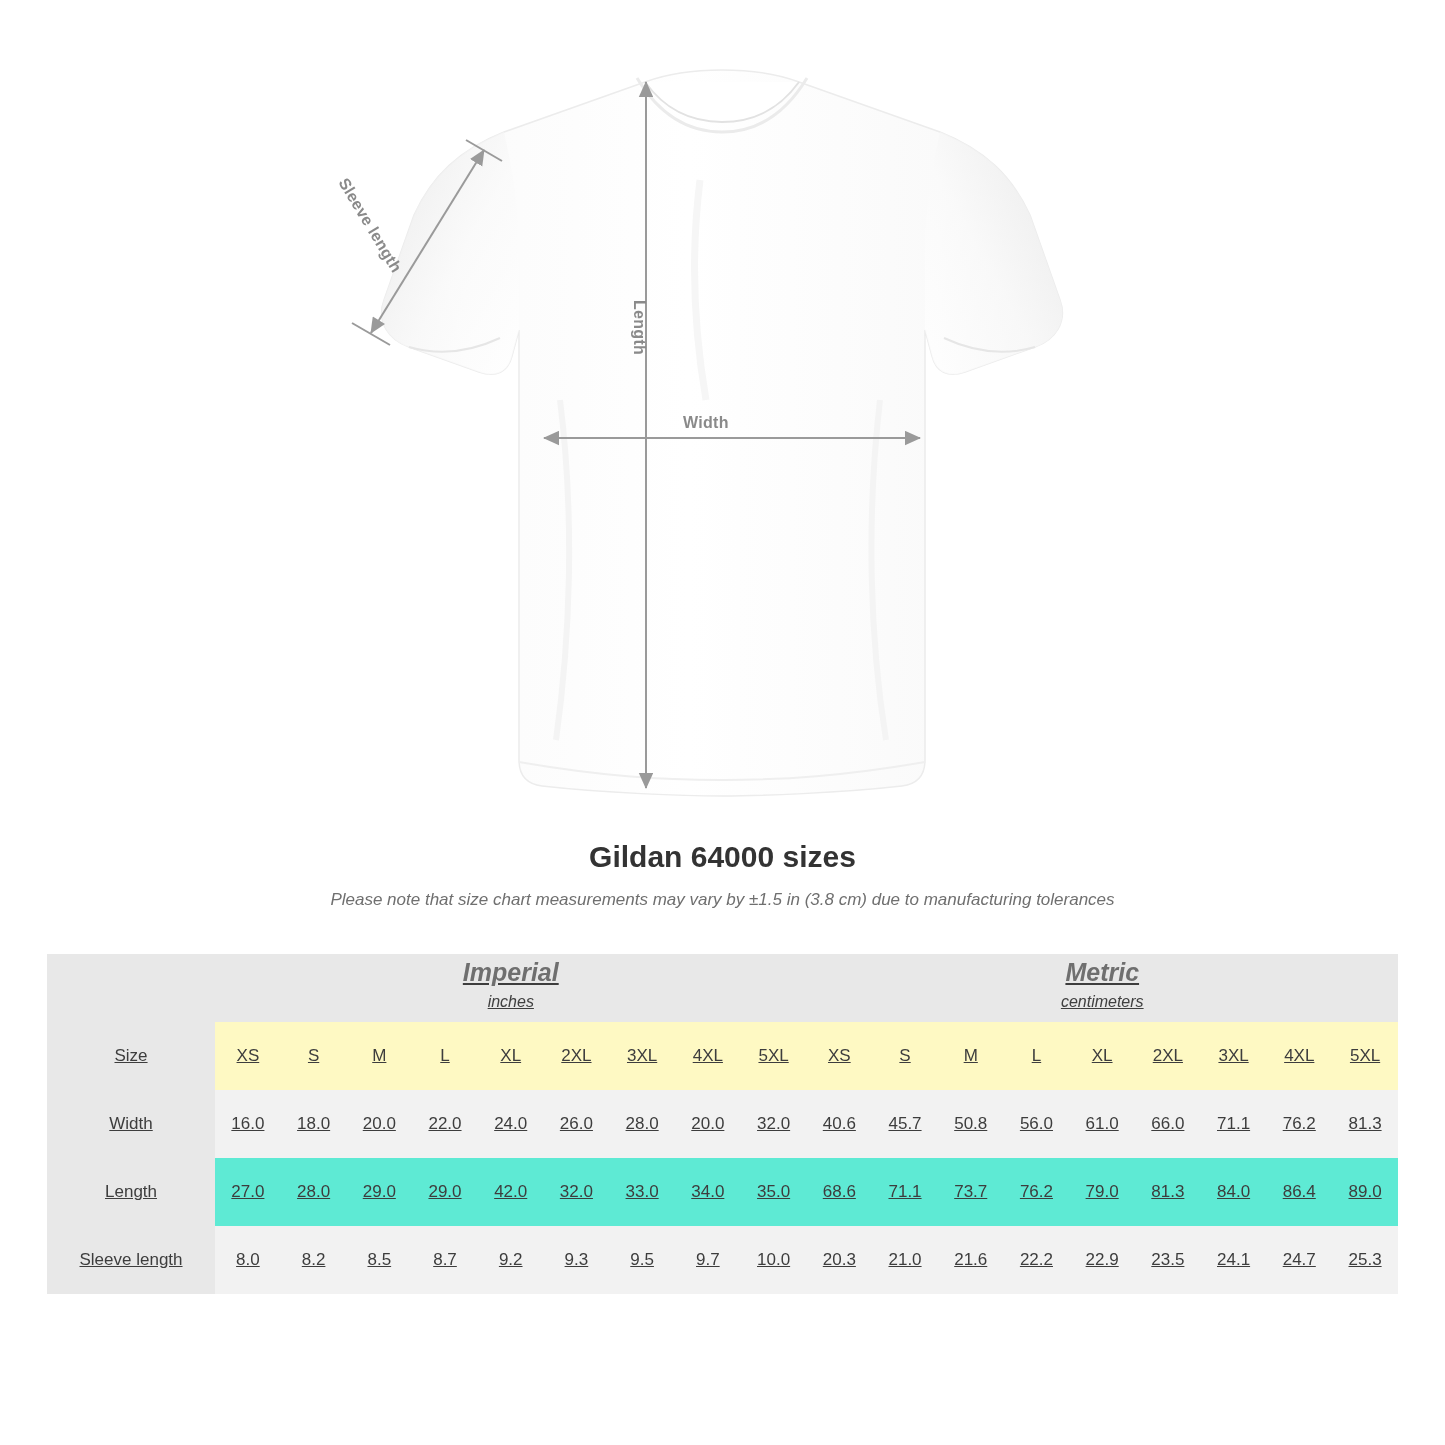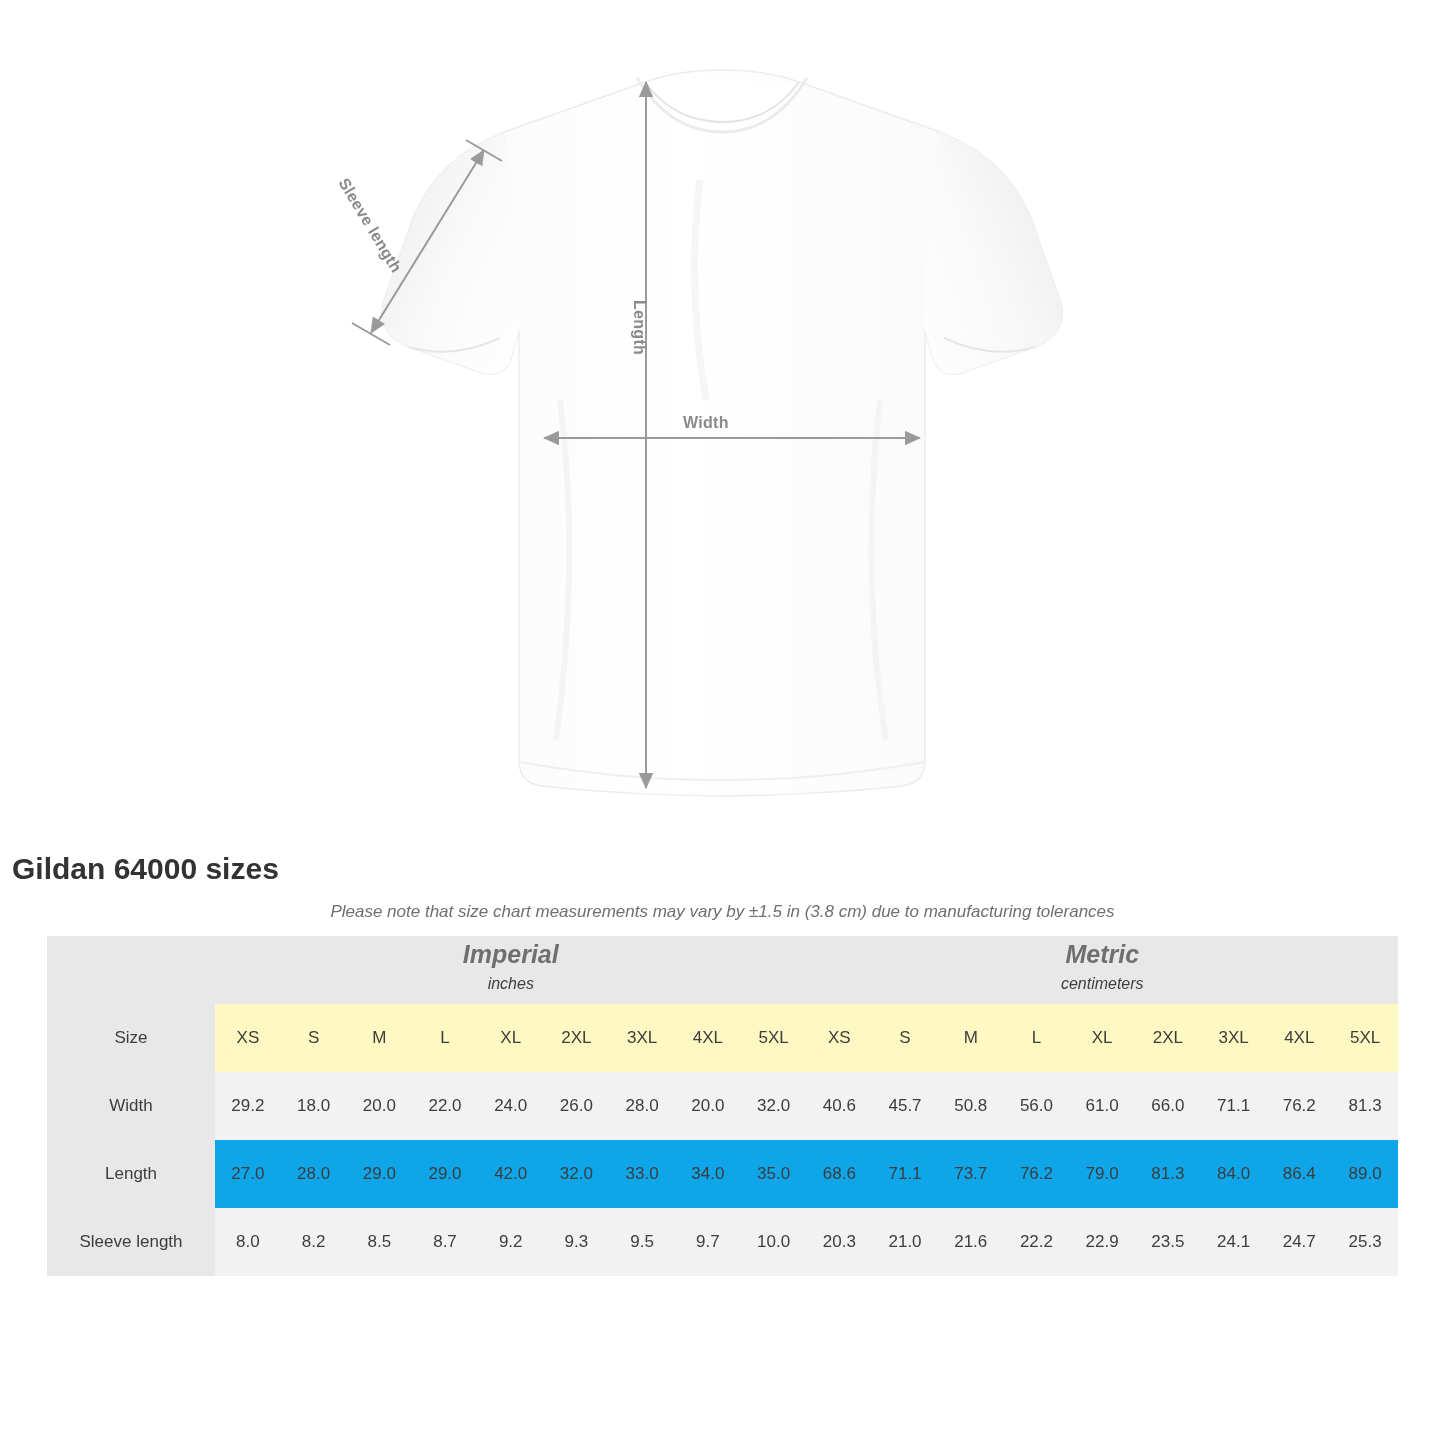--- a/index.html
+++ b/index.html
@@ -60,39 +60,40 @@
   }
 
   .dim-label.width {
     left: 683px;
     top: 414px;
     white-space: nowrap;
   }
 
   
   .chart-title {
-    text-align: left;
+    text-align: center;
     font-size: 30px;
     font-weight: bold;
     color: #333333;
-    margin: 12px;
+    margin: 0;
     padding: 20px 0 0 0;
   }
   .chart-note {
     text-align: center;
     font-size: 17px;
     font-style: italic;
     color: #6f6f6f;
     margin: 16px 0 0 0;
     padding: 0 40px;
   }
 
   
   .table-wrap {
-    margin: 14px 47px 0 47px;
+    margin: 44px 47px 0 47px;
+    text-decoration: underline;
   }
   table.sizes {
     border-collapse: collapse;
     width: 1351px;
     table-layout: fixed;
   }
   table.sizes td, table.sizes th {
     text-align: center;
     font-size: 17px;
     color: #3d3d3d;
@@ -118,21 +119,21 @@
     font-style: italic;
     color: #404040;
     line-height: 1.9;
   }
   .row-label {
     font-weight: bold;
     font-size: 18px;
     color: #3d3d3d;
   }
   tr.shade-a td { background: #f2f2f2; }
-  tr.shade-b td { background: #0ea5e9; }
+  tr.shade-b td { background: #5eead4; }
   tr.head-row td { background: #fef9c3; }
   tr.head-row td.first { background: #ffffff; }
   tr.shade-a td.first { background: #e8e8e8; }
   tr.shade-b td.first { background: #e8e8e8; }
   tr.head-row td.first { background: #e8e8e8; }
   .size-head {
     font-weight: bold;
     font-size: 18px;
     color: #3d3d3d;
   }
@@ -287,21 +288,21 @@
           <td class="size-head">L</td>
           <td class="size-head">XL</td>
           <td class="size-head">2XL</td>
           <td class="size-head">3XL</td>
           <td class="size-head">4XL</td>
           <td class="size-head">5XL</td>
         </tr>
 
         <tr class="shade-a">
           <td class="first row-label">Width</td>
-          <td>29.2</td>
+          <td>16.0</td>
           <td>18.0</td>
           <td>20.0</td>
           <td>22.0</td>
           <td>24.0</td>
           <td>26.0</td>
           <td>28.0</td>
           <td>20.0</td>
           <td>32.0</td>
           <td>40.6</td>
           <td>45.7</td>

